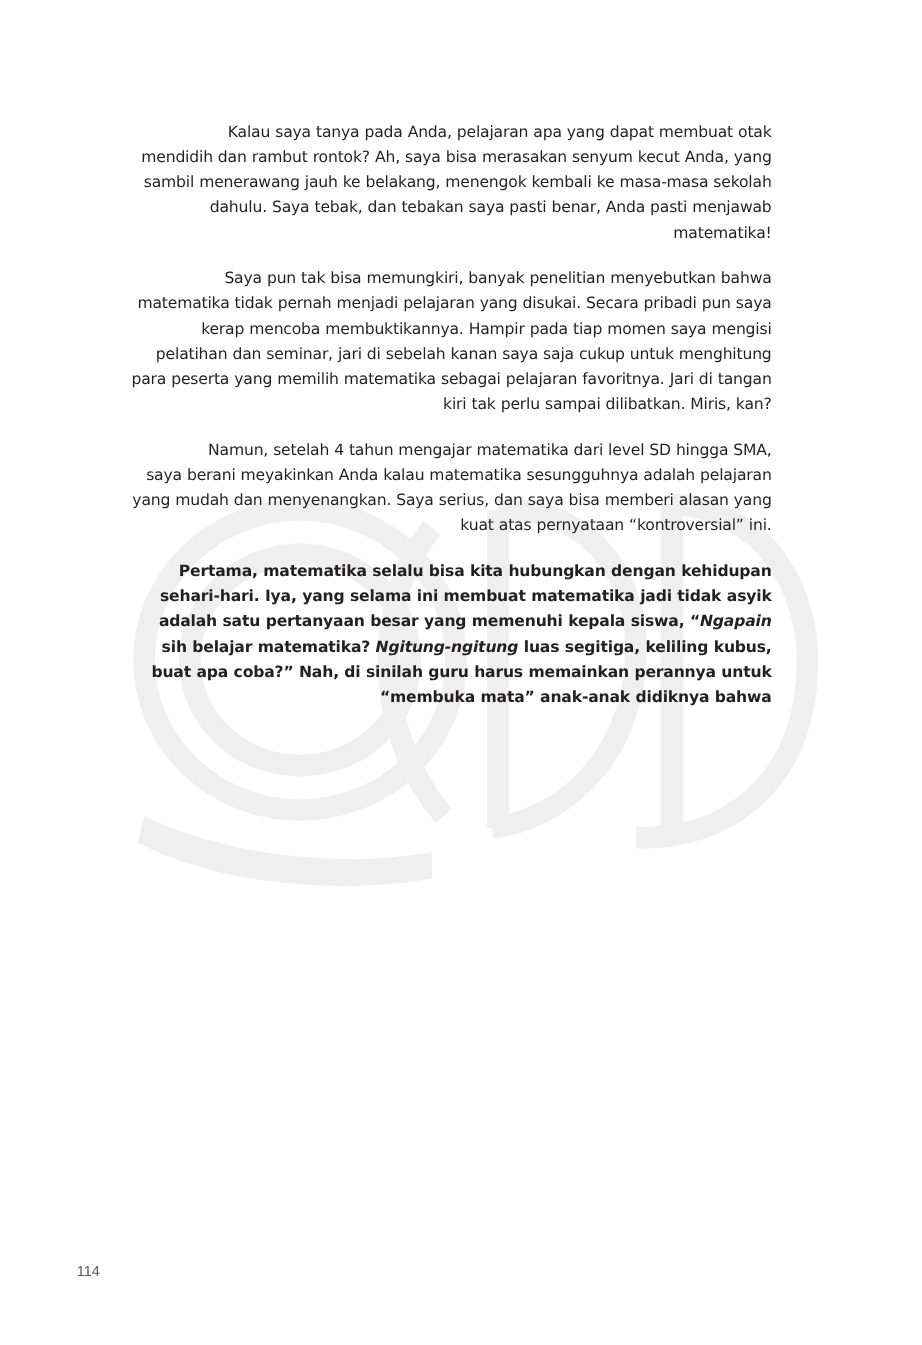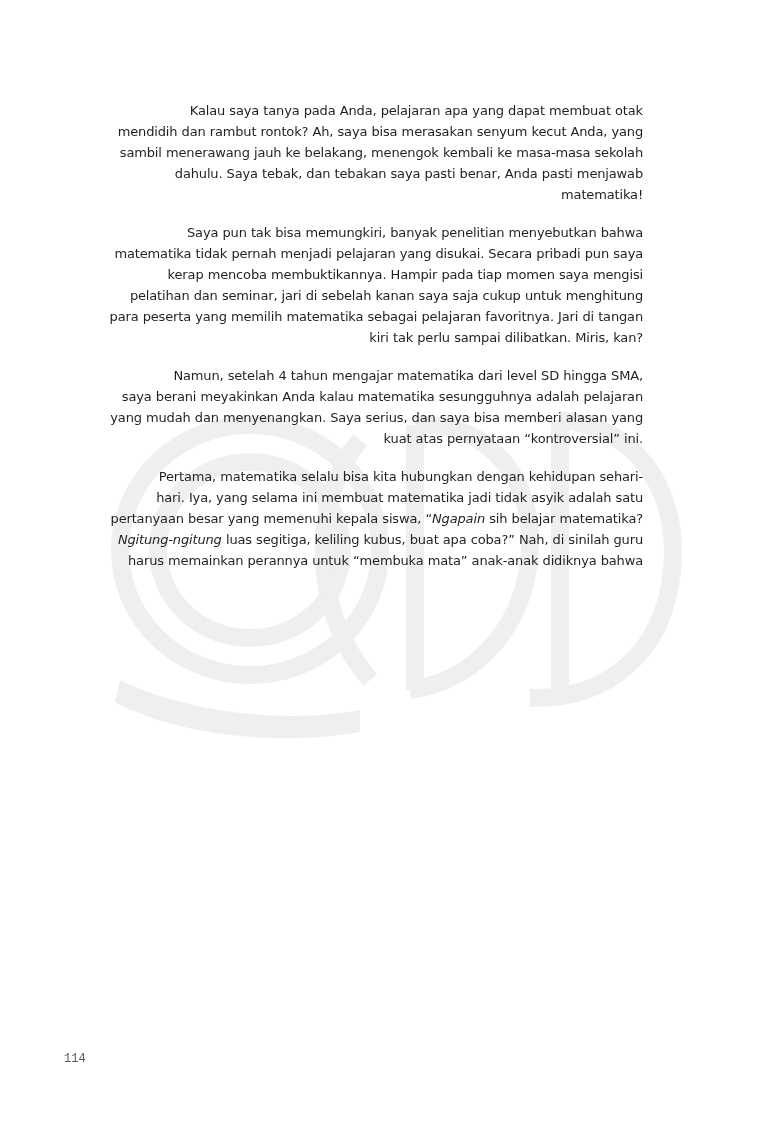--- a/index.html
+++ b/index.html
@@ -49,31 +49,32 @@
     font-size: 13px;
     line-height: 21px;
     color: #231f20;
     text-align: right;
     text-indent: 33px;
     letter-spacing: -0.15px;
     word-spacing: 0.2px;
   }
   p.para:last-child {
     margin-bottom: 0;
+    font-weight: bold;
   }
   .italic {
     font-style: italic;
   }
   .folio {
     position: absolute;
     left: 64px;
     top: 1052px;
     font-size: 12px;
     color: #58595b;
-    font-family: Liberation Mono, monospace;
+    font-family: Liberation Sans, sans-serif;
     z-index: 2;
   }
 </style>
 </head>
 <body>
 
 <div class="page">
 
   <div class="watermark">
     <svg width="650" height="380" viewBox="0 0 650 380" xmlns="http://www.w3.org/2000/svg">

